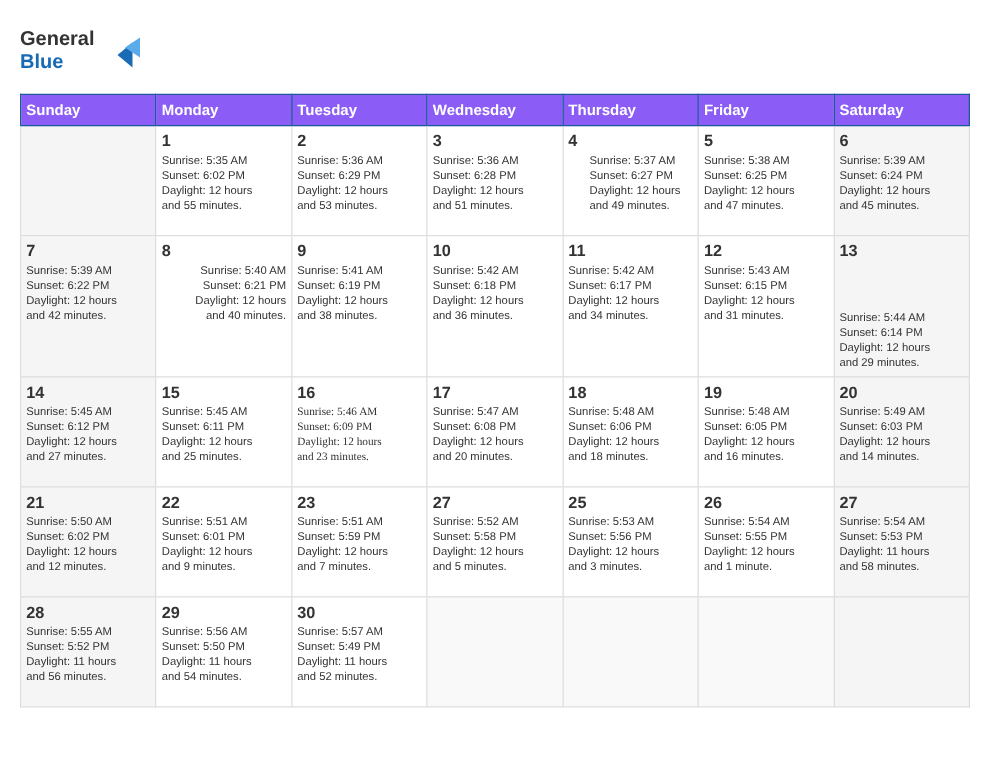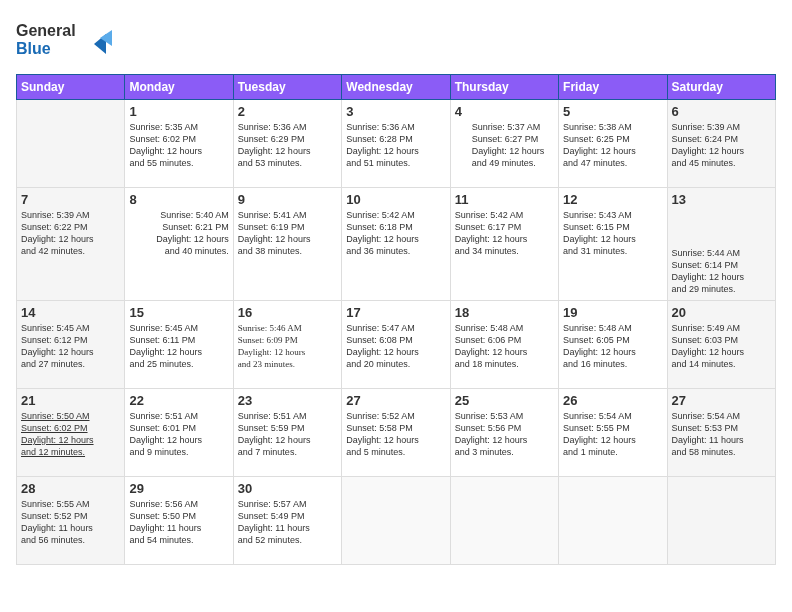--- a/index.html
+++ b/index.html
@@ -261,21 +261,21 @@
             <span class="day-num">20</span>
             <div class="cell-text" style="white-space: pre-line;">Sunrise: 5:49 AM
 Sunset: 6:03 PM
 Daylight: 12 hours
 and 14 minutes.</div>
           </td>
         </tr>
         <tr>
           <td>
             <span class="day-num">21</span>
-            <div class="cell-text" style="white-space: pre-line; text-decoration: underline;">Sunrise: 5:50 AM
+            <div class="cell-text" style="white-space: pre-line;">Sunrise: 5:50 AM
 Sunset: 6:02 PM
 Daylight: 12 hours
 and 12 minutes.</div>
           </td>
           <td>
             <span class="day-num">22</span>
             <div class="cell-text" style="white-space: pre-line;">Sunrise: 5:51 AM
 Sunset: 6:01 PM
 Daylight: 12 hours
 and 9 minutes.</div>

